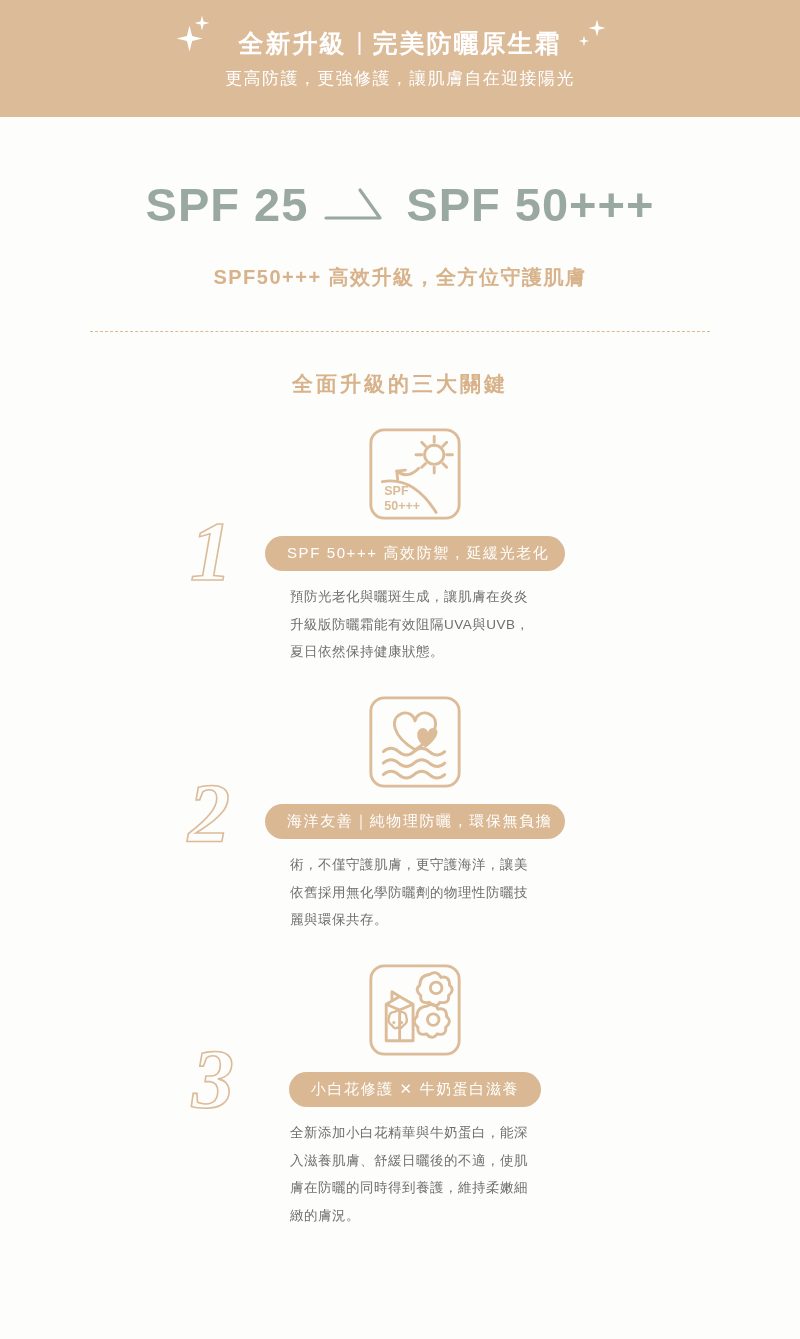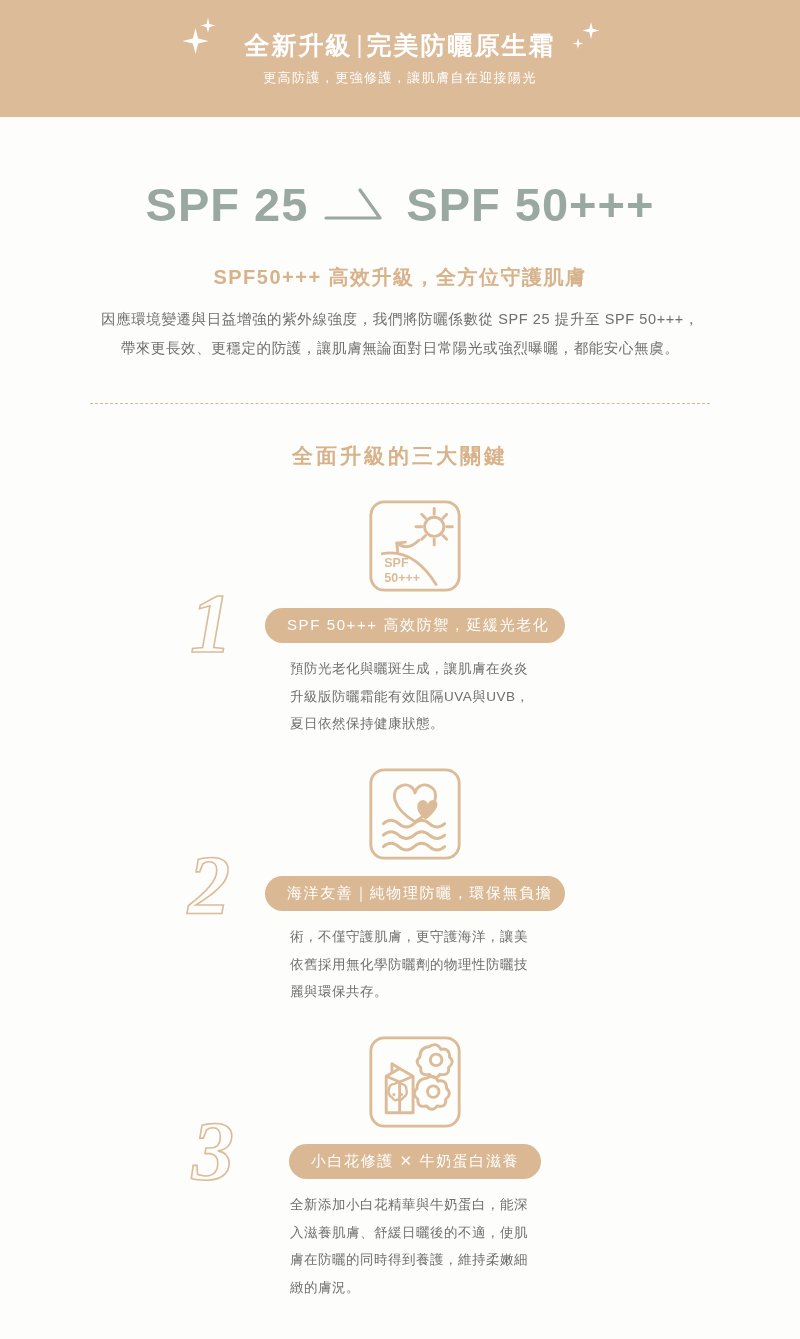--- a/index.html
+++ b/index.html
@@ -20,40 +20,41 @@
     position: relative;
     display: flex;
     flex-direction: column;
     align-items: center;
     justify-content: center;
   }
   .hero-title-row {
     display: flex;
     align-items: center;
     justify-content: center;
+    gap: 6px;
     position: relative;
   }
   .hero-title {
     color: #ffffff;
     font-size: 25px;
     font-weight: bold;
     letter-spacing: 2px;
     line-height: 1.2;
     white-space: nowrap;
   }
   .hero-sep {
     color: #ffffff;
     font-size: 23px;
     font-weight: 300;
     margin: 0 4px;
     opacity: .95;
   }
   .hero-sub {
     color: #ffffff;
-    font-size: 13px;
+    font-size: 17px;
     letter-spacing: 1.4px;
     margin-top: 9px;
   }
   .spark {
     display: inline-block;
     background: #ffffff;
     clip-path: polygon(50% 0%, 60% 40%, 100% 50%, 60% 60%, 50% 100%, 40% 60%, 0% 50%, 40% 40%);
   }
   .spark-a { width: 26px; height: 26px; position: absolute; left: -62px; top: -2px; }
   .spark-b { width: 15px; height: 15px; position: absolute; left: -44px; top: -12px; }
@@ -183,24 +184,20 @@
   <div class="spf-line">
     <span>SPF 25</span>
     <svg class="spf-arrow" viewBox="0 0 66 42">
       <path d="M2 34 L56 34 L36 6" fill="none" stroke="#9aa8a2" stroke-width="3.2" stroke-linecap="round" stroke-linejoin="round"></path>
     </svg>
     <span>SPF 50+++</span>
   </div>
 
   <div class="spf-headline">SPF50+++ 高效升級，全方位守護肌膚</div>
 
-  <div class="spf-body">
-    <div>因應環境變遷與日益增強的紫外線強度，我們將防曬係數從 SPF 25 提升至 SPF 50+++，</div>
-    <div>帶來更長效、更穩定的防護，讓肌膚無論面對日常陽光或強烈曝曬，都能安心無虞。</div>
-  </div>
 </div>
 
 <div class="divider"></div>
 
 <div class="keys-heading">全面升級的三大關鍵</div>
 
 <div class="feature f1">
   <svg class="feature-icon" viewBox="0 0 100 100">
     <rect x="4" y="4" width="92" height="92" rx="14" fill="none" stroke="#dcbb99" stroke-width="3"></rect>
     <circle cx="70" cy="30" r="10" fill="none" stroke="#dcbb99" stroke-width="3"></circle>

